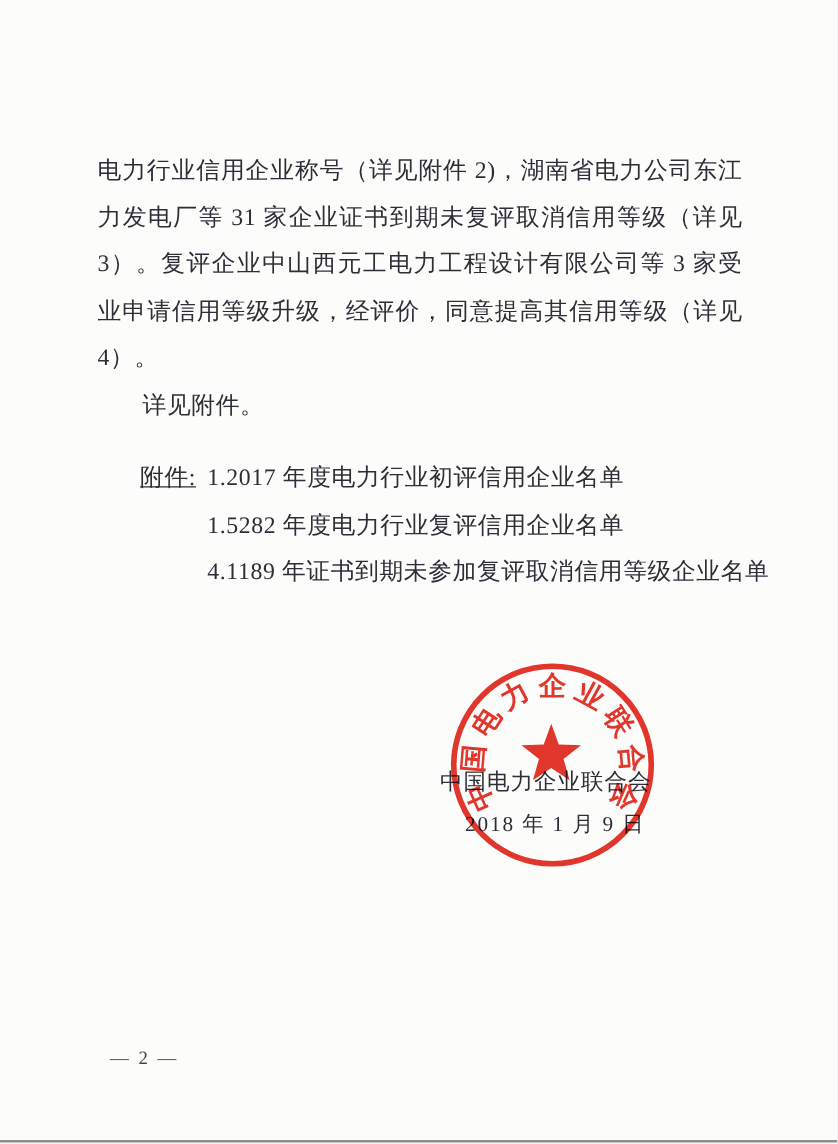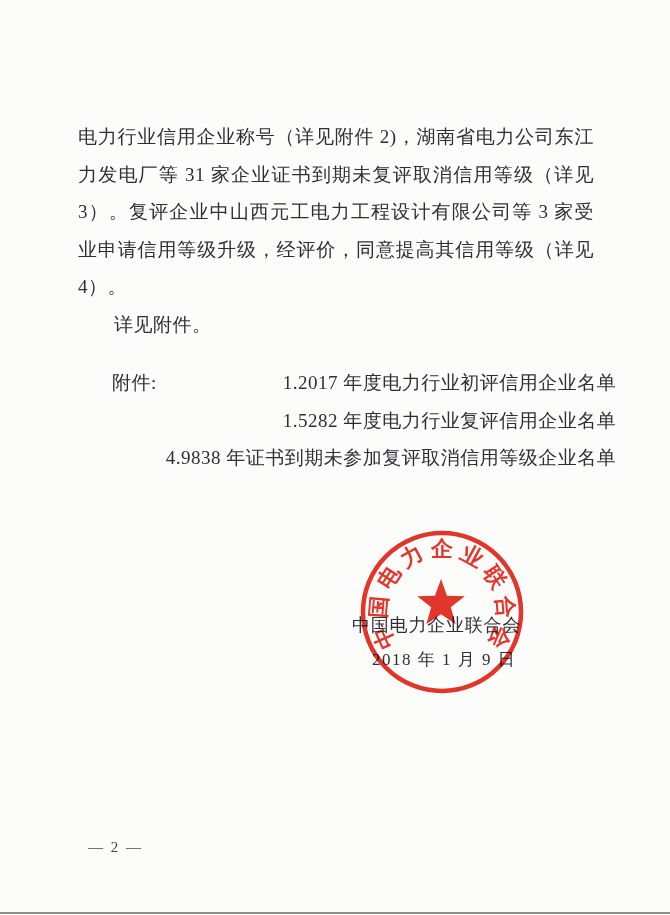--- a/index.html
+++ b/index.html
@@ -19,22 +19,22 @@
   }
   .bline{height:37.5px;white-space:nowrap;}
   .just{text-align:justify;text-align-last:justify;white-space:normal;overflow:hidden;}
   .indent2{padding-left:36px;}
   
   .attachments{
     position:absolute;left:112px;top:364px;
     display:flex;align-items:flex-start;
     font-size:19px;line-height:37.5px;letter-spacing:0.5px;
   }
-  .att-label{white-space:nowrap;margin-right:9px;}
-  .att-items{display:flex;flex-direction:column;text-align:right;}
+  .att-label{white-space:nowrap;margin-right:9px;text-decoration:underline;}
+  .att-items{display:flex;flex-direction:column;}
   .att-item{white-space:nowrap;height:37.5px;}
   
   .sig-org{
     position:absolute;left:352px;top:613px;
     font-size:18px;letter-spacing:0.8px;white-space:nowrap;z-index:2;
   }
   .sig-date{
     position:absolute;left:372px;top:648px;
     font-size:17px;letter-spacing:1.5px;white-space:nowrap;z-index:2;
   }
@@ -71,21 +71,21 @@
     <div class="bline just">业申请信用等级升级，经评价，同意提高其信用等级（详见附件</div>
     <div class="bline">4）。</div>
     <div class="bline indent2">详见附件。</div>
   </div>
 
   <div class="attachments">
     <div class="att-label">附件:</div>
     <div class="att-items">
       <div class="att-item">1.2017 年度电力行业初评信用企业名单</div>
       <div class="att-item">1.5282 年度电力行业复评信用企业名单</div>
-      <div class="att-item">4.9838 年证书到期未参加复评取消信用等级企业名单</div>
+      <div class="att-item">4.1189 年证书到期未参加复评取消信用等级企业名单</div>
     </div>
   </div>
 
   <div class="sig-org">中国电力企业联合会</div>
   <div class="sig-date">2018 年 1 月 9 日</div>
 
   <svg class="seal" viewBox="0 0 200 200" aria-hidden="true">
     <circle class="seal-stroke" cx="100" cy="100" r="79"></circle>
     <path id="sealArc" d="M 54.13 132.12 A 56 56 0 1 1 145.87 132.12" fill="none"></path>
     <text class="seal-text"><textPath href="#sealArc" startOffset="0" textLength="244" lengthAdjust="spacing">中国电力企业联合会</textPath></text>

